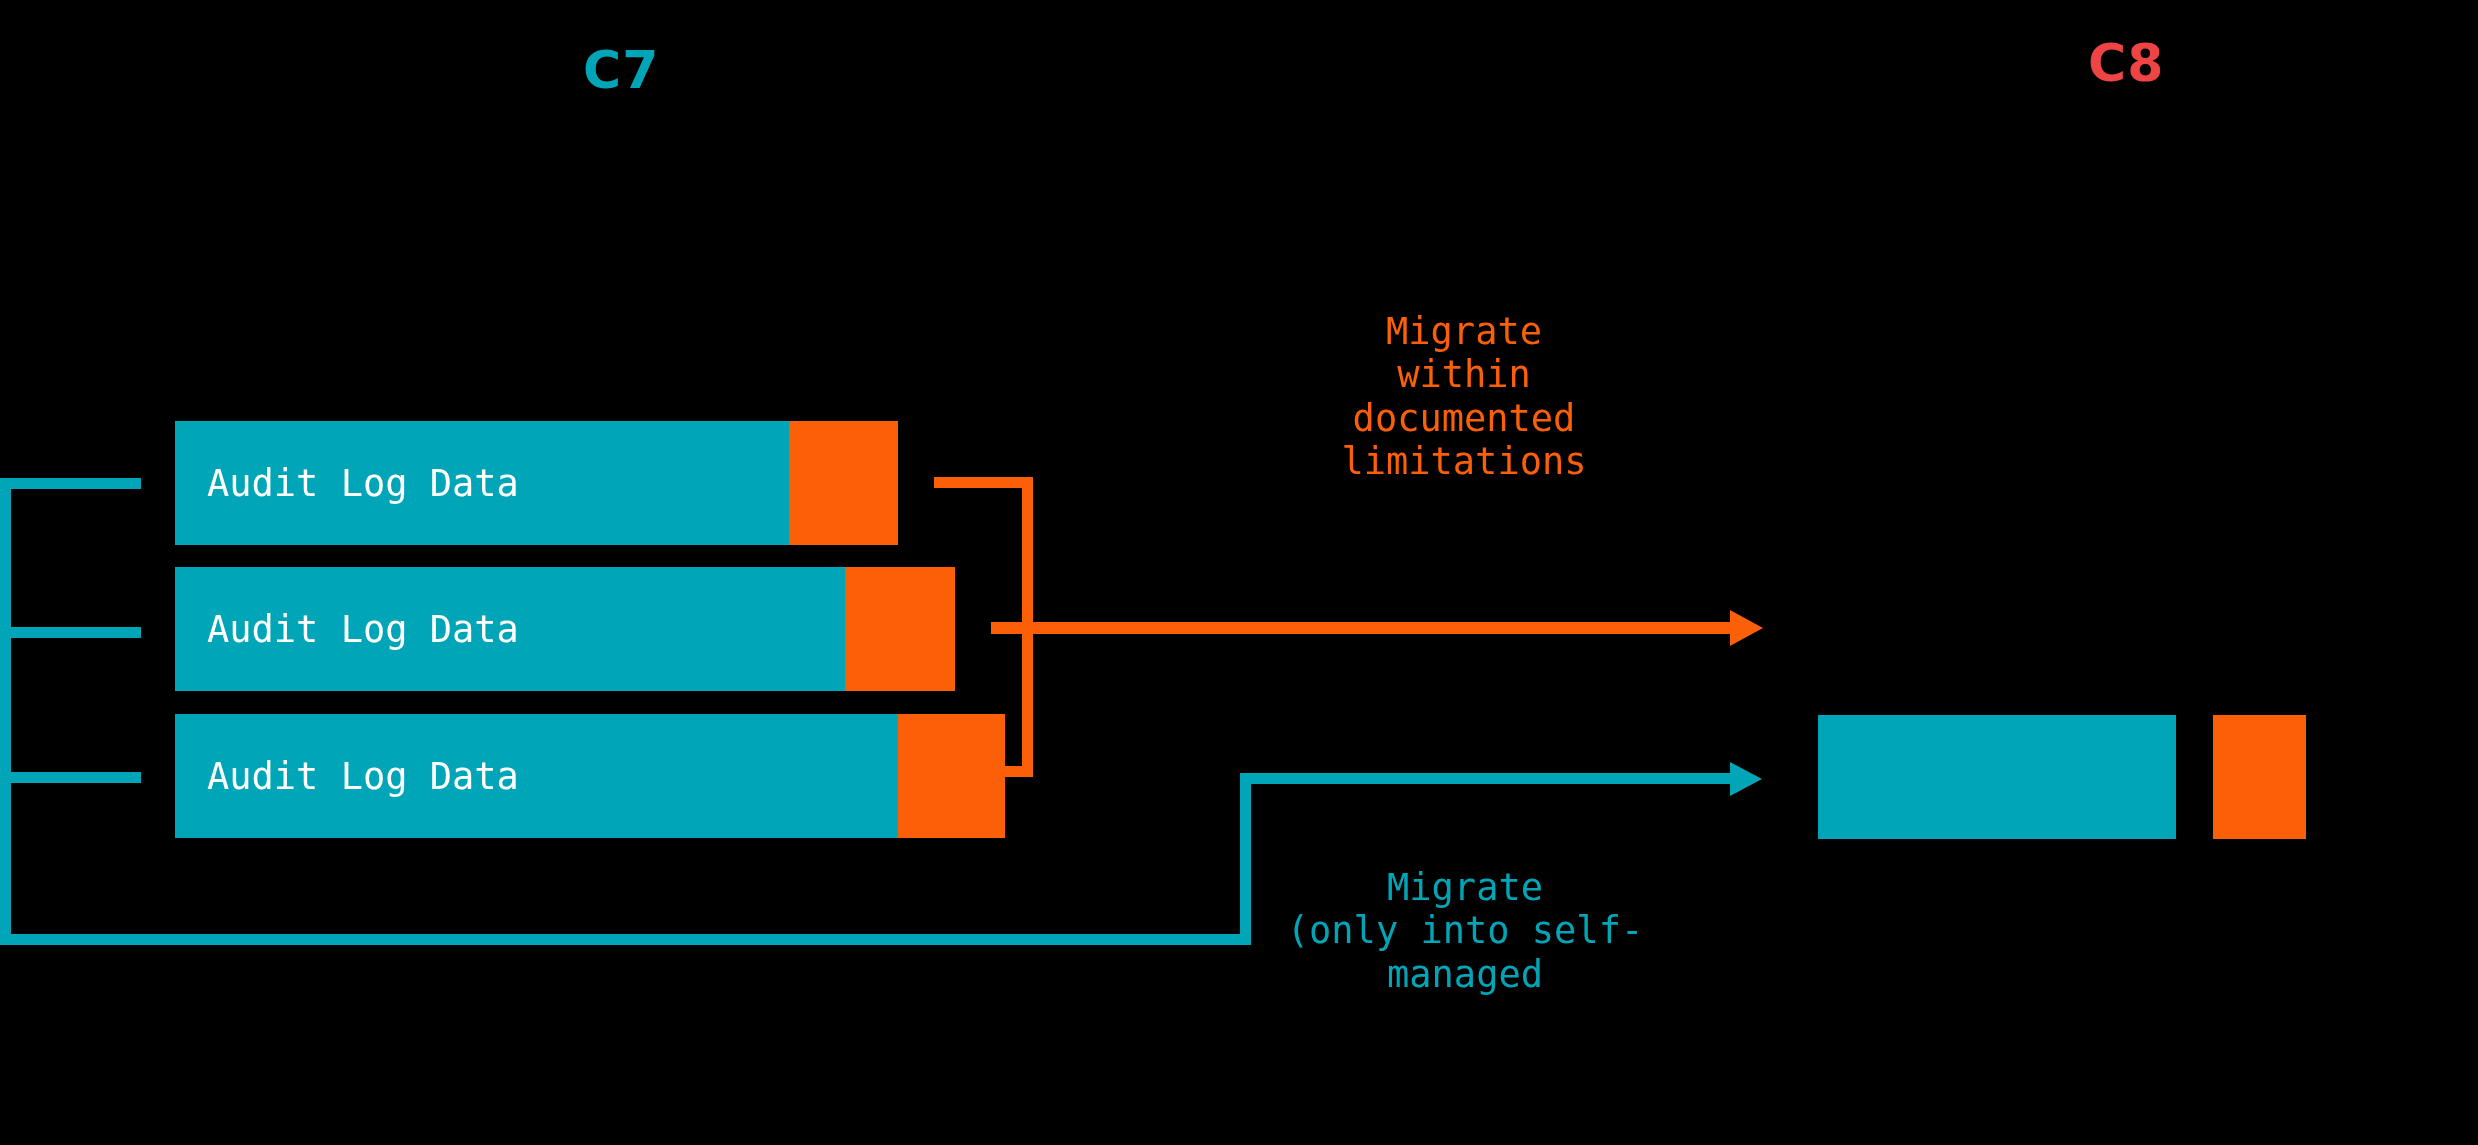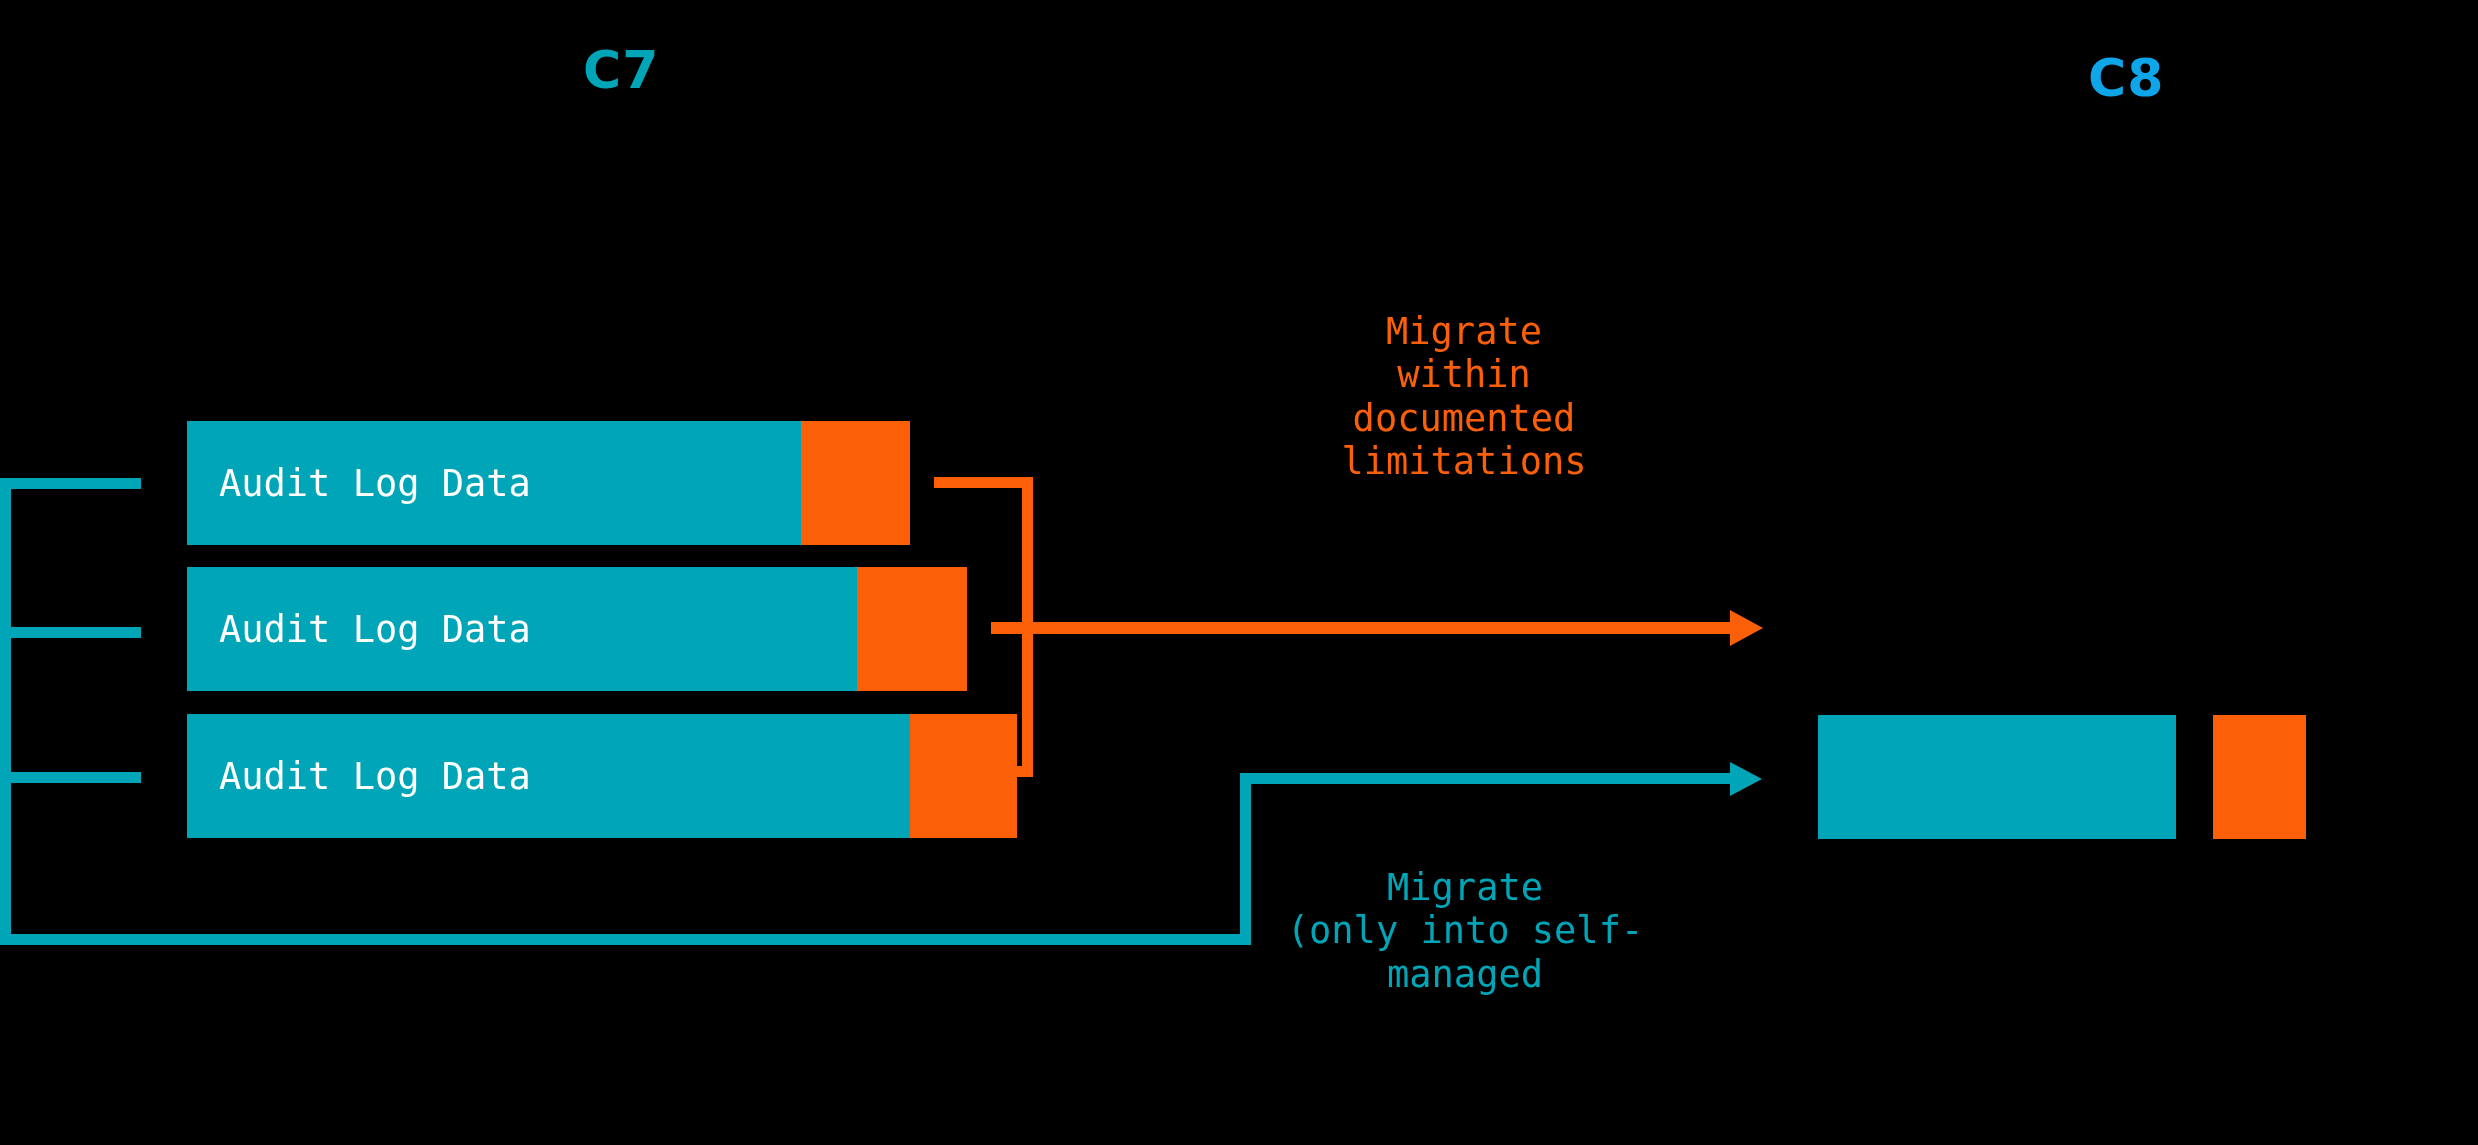--- a/index.html
+++ b/index.html
@@ -21,21 +21,21 @@
   .col-heading {
     position: absolute;
     font-family: "DejaVu Sans", "Liberation Sans", sans-serif;
     font-weight: 700;
     font-size: 52px;
     letter-spacing: 1px;
     line-height: 1;
     white-space: nowrap;
   }
   #heading-c7 { left: 583px; top: 44px; color: #00A6B8; }
-  #heading-c8 { left: 2088px; top: 52px; color: #0ea5e9; }
+  #heading-c8 { left: 2088px; top: 37px; color: #ef4444; }
 
   
   #runtime-card {
     position: absolute;
     left: 632px;
     top: 222px;
     width: 424px;
     height: 176px;
     background: #FFFFFF;
     display: flex;
@@ -49,21 +49,20 @@
     text-align: center;
     white-space: pre-line;
   }
 
   
   .audit-bar {
     position: absolute;
     height: 124px;
     display: flex;
     align-items: stretch;
-    margin-left: 12px;
   }
   .audit-bar .seg-teal {
     background: #00A6B8;
     display: flex;
     align-items: center;
   }
   .audit-bar .seg-teal .bar-label {
     color: #FFFFFF;
     font-size: 37px;
     padding-left: 32px;

